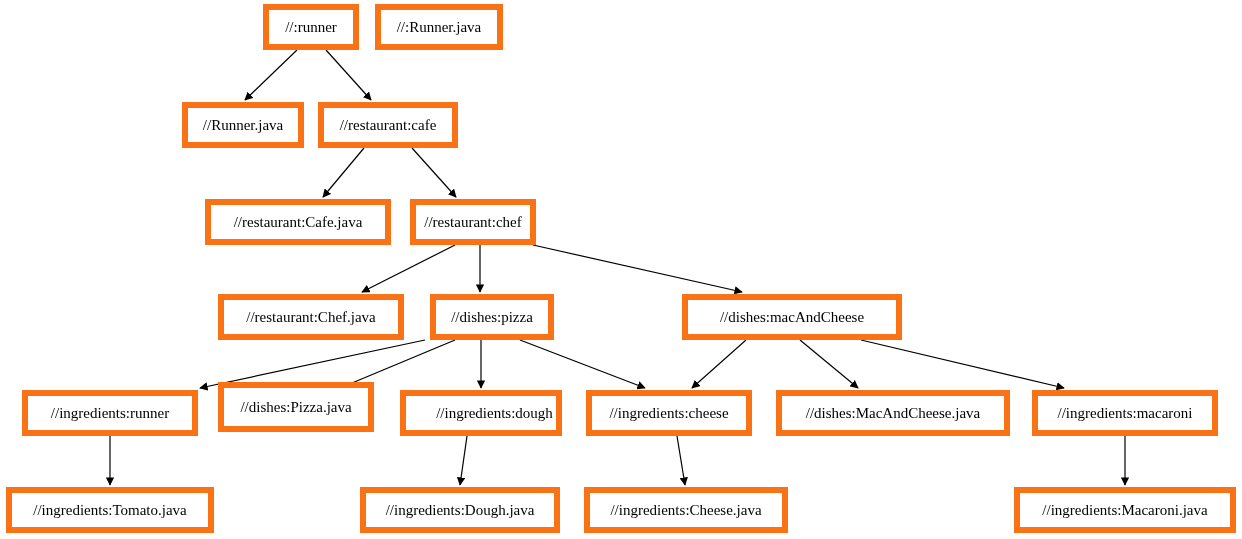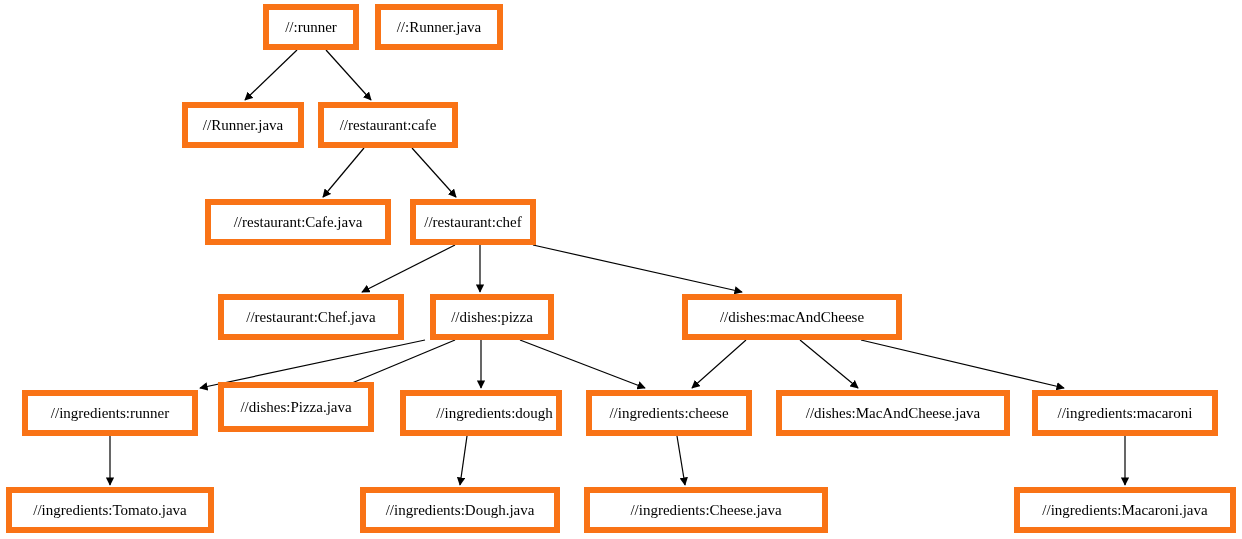--- a/index.html
+++ b/index.html
@@ -113,20 +113,20 @@
       </div>
       <div class="node" style="left: 1032px; top: 390px; width: 186px; height: 46px;">
         <span>//ingredients:macaroni</span>
       </div>
       <div class="node" style="left: 6px; top: 487px; width: 208px; height: 46px;">
         <span>//ingredients:Tomato.java</span>
       </div>
       <div class="node" style="left: 360px; top: 487px; width: 200px; height: 46px;">
         <span>//ingredients:Dough.java</span>
       </div>
-      <div class="node" style="left: 584px; top: 487px; width: 244px; height: 46px;">
+      <div class="node" style="left: 584px; top: 487px; width: 204px; height: 46px;">
         <span>//ingredients:Cheese.java</span>
       </div>
       <div class="node" style="left: 1014px; top: 487px; width: 222px; height: 46px;">
         <span>//ingredients:Macaroni.java</span>
       </div>
     </div>
 </div>
 
 </body></html>

